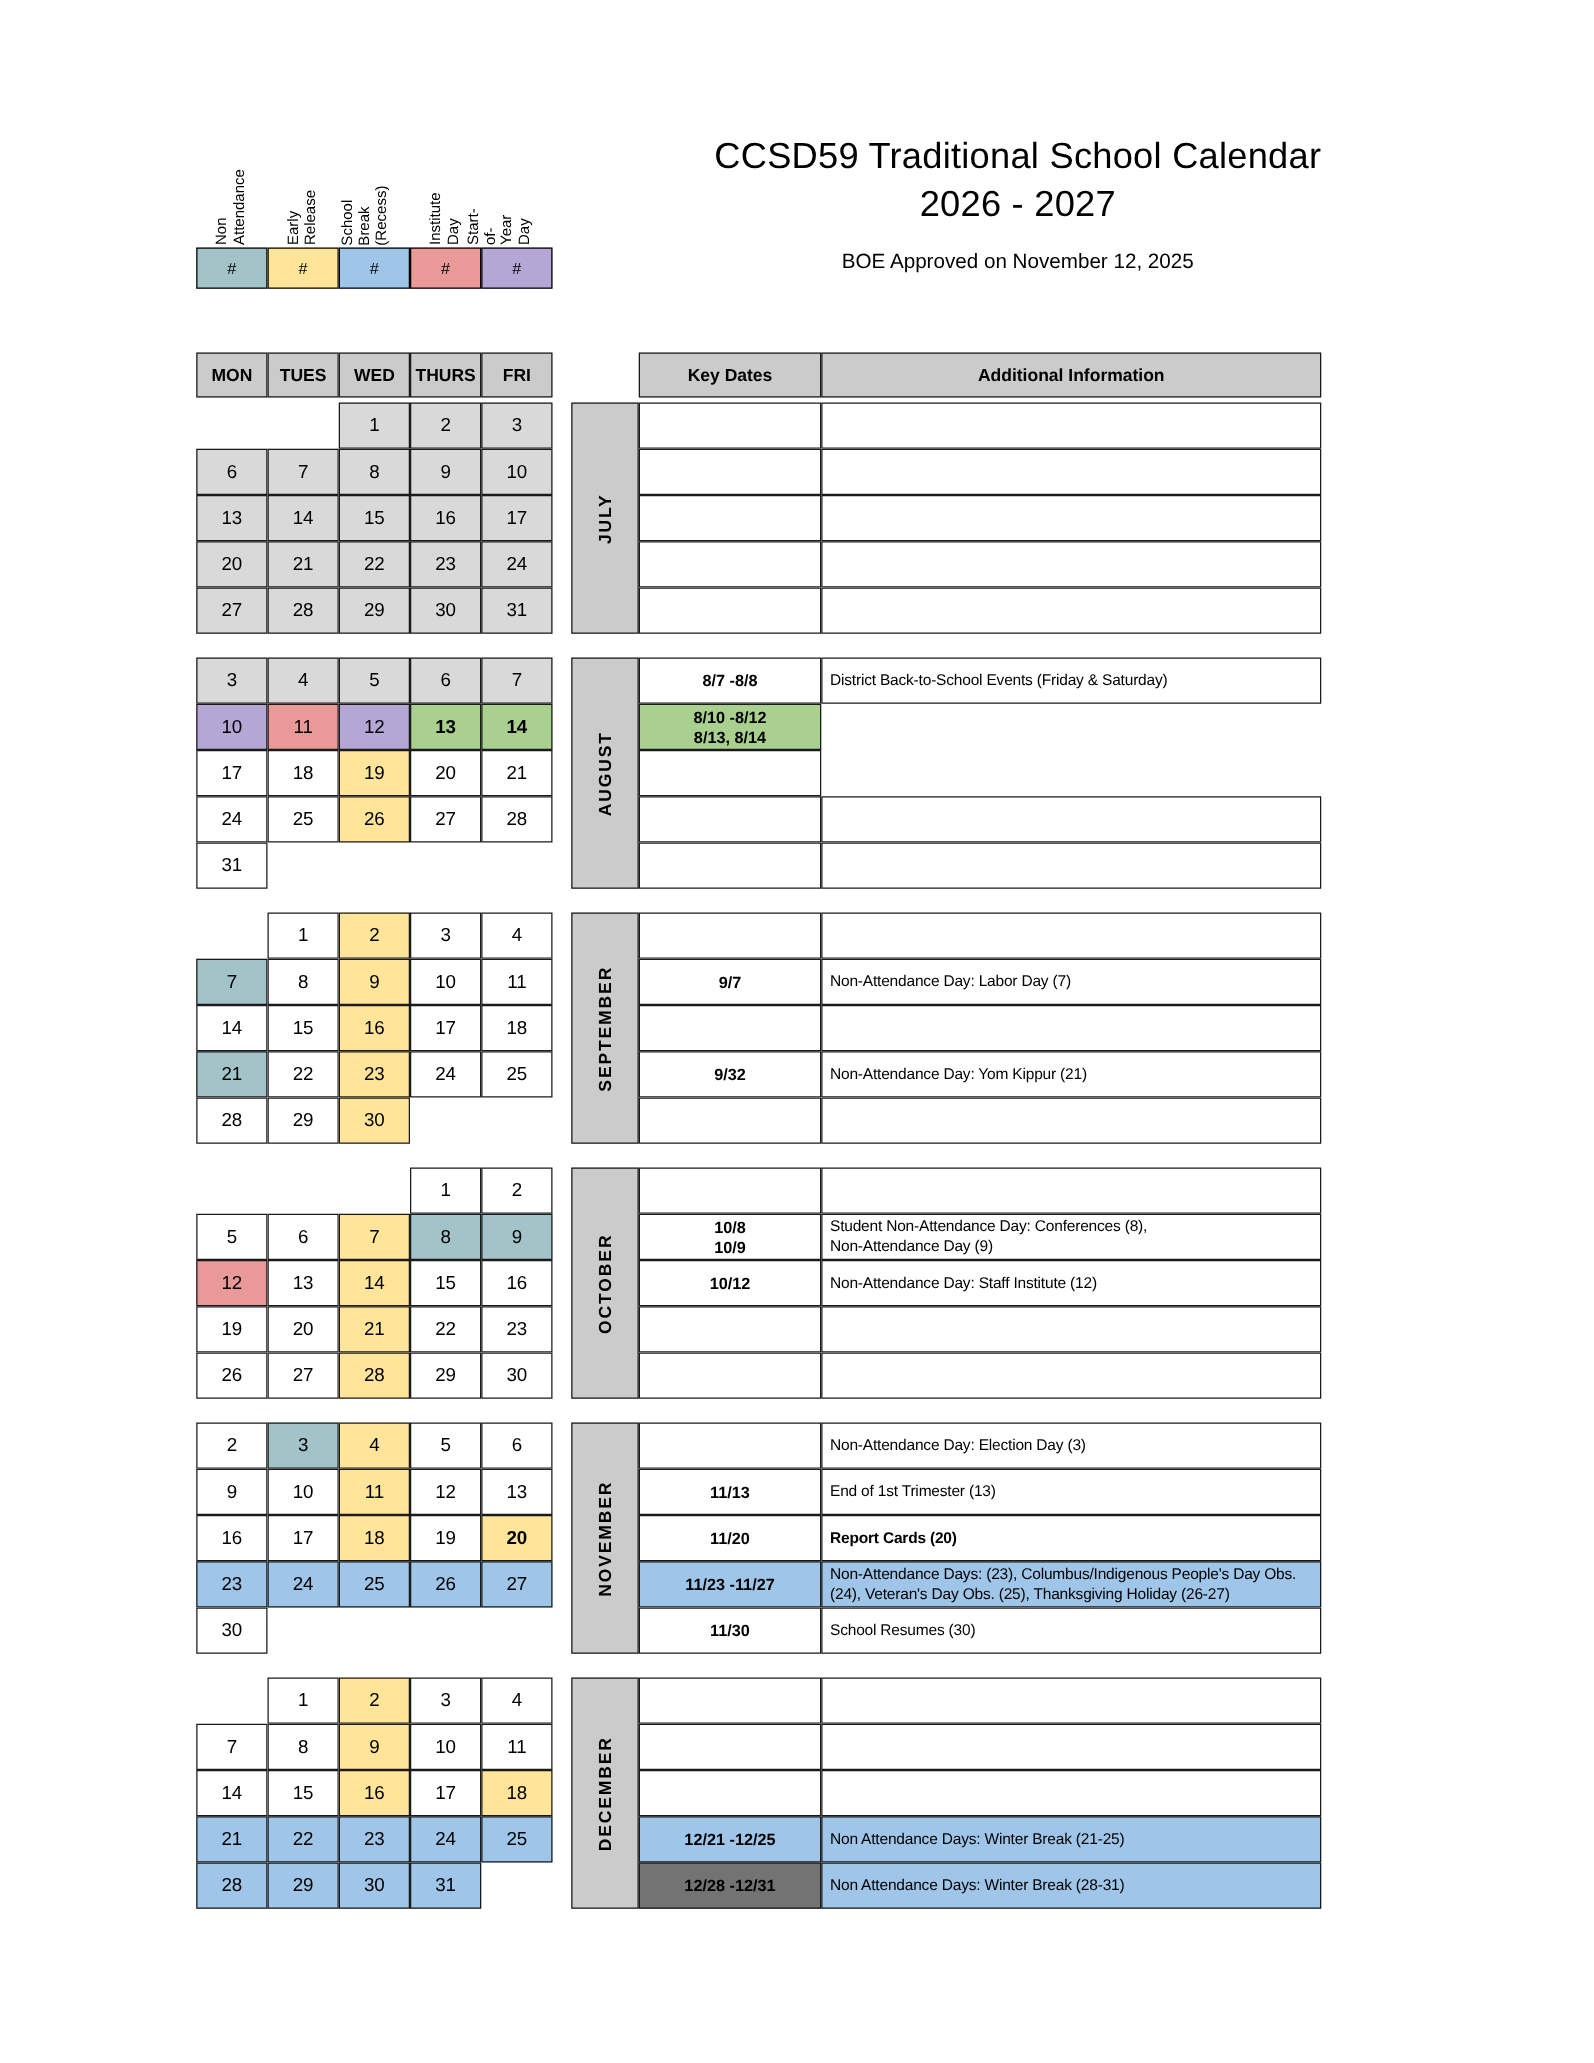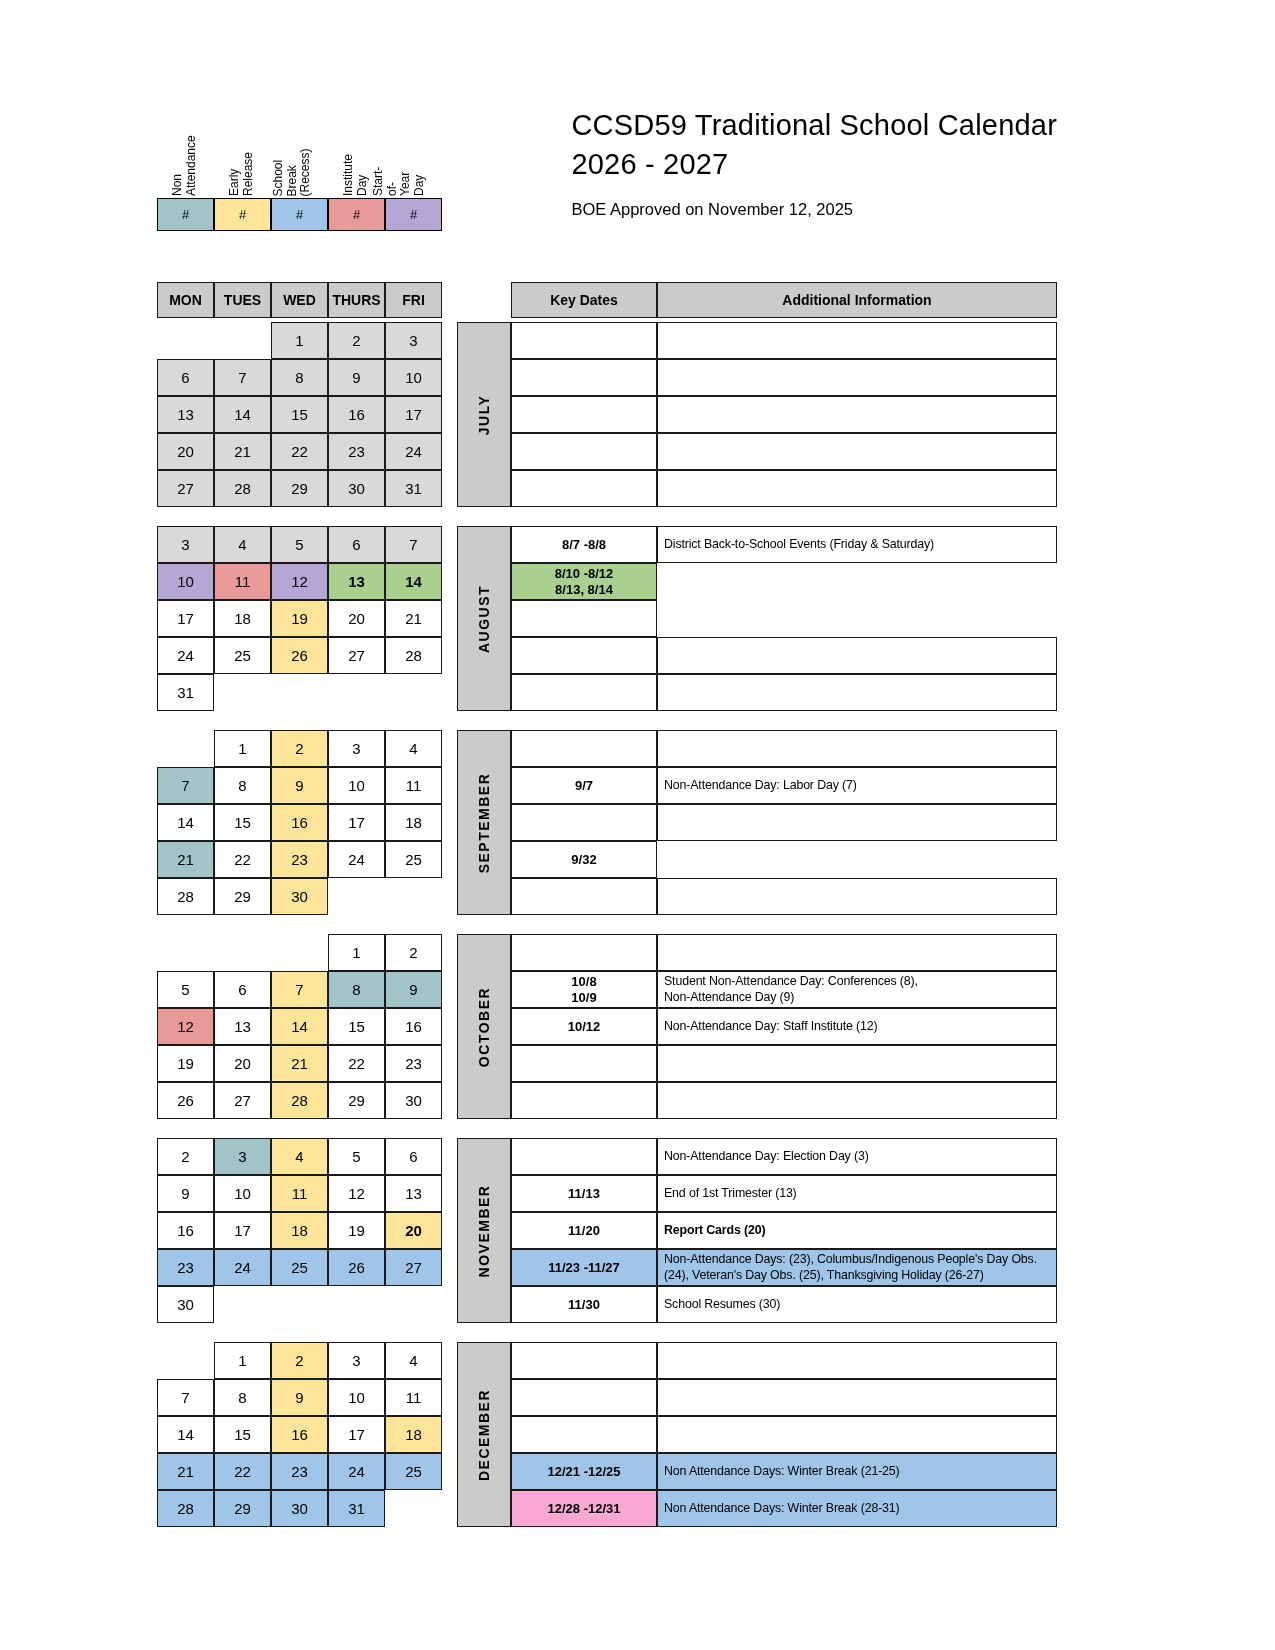--- a/index.html
+++ b/index.html
@@ -17,21 +17,21 @@
     transform:rotate(-90deg); transform-origin:left bottom;
     white-space:pre-line; font-size:12px; line-height:13.5px; color:#000;
   }
   .legend-boxes { display:flex; }
   .legend-box {
     width:57px; height:33px; box-sizing:border-box; border:1px solid #000;
     display:flex; align-items:center; justify-content:center; font-size:13px;
   }
 
   
-  .title-block { position:absolute; top:106px; right:218px; text-align:left; }
+  .title-block { position:absolute; top:106px; right:218px; text-align:center; }
   .title-line { font-size:29px; line-height:39px; letter-spacing:0.2px; }
   .approval { margin-top:16px; font-size:16.5px; }
 
   
   .calendar { position:absolute; left:157px; top:282px; }
   .cal-header, .month {
     display:grid;
     grid-template-columns:57px 57px 57px 57px 57px 15px 54px 146px 400px;
   }
   .cal-header { grid-template-rows:36px; margin-bottom:4px; }
@@ -206,20 +206,21 @@
         <div class="cell day-cell" style="background: rgb(255, 255, 255); grid-area: 3 / 4;">17</div>
         <div class="cell day-cell" style="background: rgb(255, 255, 255); grid-area: 3 / 5;">18</div>
         <div class="cell key-cell" style="background: rgb(255, 255, 255); grid-area: 3 / 8;"></div>
         <div class="cell info-cell" style="background: rgb(255, 255, 255); grid-area: 3 / 9;"></div>
         <div class="cell day-cell" style="background: rgb(162, 196, 201); grid-area: 4 / 1;">21</div>
         <div class="cell day-cell" style="background: rgb(255, 255, 255); grid-area: 4 / 2;">22</div>
         <div class="cell day-cell" style="background: rgb(255, 229, 153); grid-area: 4 / 3;">23</div>
         <div class="cell day-cell" style="background: rgb(255, 255, 255); grid-area: 4 / 4;">24</div>
         <div class="cell day-cell" style="background: rgb(255, 255, 255); grid-area: 4 / 5;">25</div>
         <div class="cell key-cell" style="background: rgb(255, 255, 255); grid-area: 4 / 8;">9/32</div>
+        <div class="cell info-cell" style="background: rgb(255, 255, 255); grid-area: 4 / 9;">Non-Attendance Day: Yom Kippur (21)</div>
         <div class="cell day-cell" style="background: rgb(255, 255, 255); grid-area: 5 / 1;">28</div>
         <div class="cell day-cell" style="background: rgb(255, 255, 255); grid-area: 5 / 2;">29</div>
         <div class="cell day-cell" style="background: rgb(255, 229, 153); grid-area: 5 / 3;">30</div>
         <div class="cell key-cell" style="background: rgb(255, 255, 255); grid-area: 5 / 8;"></div>
         <div class="cell info-cell" style="background: rgb(255, 255, 255); grid-area: 5 / 9;"></div>
       </div>
       <div class="month">
         <div class="cell strip" style="grid-area: 1 / 7 / span 5;">
           <span class="month-name">OCTOBER</span>
         </div>
@@ -322,18 +323,18 @@
         <div class="cell day-cell" style="background: rgb(159, 197, 232); grid-area: 4 / 2;">22</div>
         <div class="cell day-cell" style="background: rgb(159, 197, 232); grid-area: 4 / 3;">23</div>
         <div class="cell day-cell" style="background: rgb(159, 197, 232); grid-area: 4 / 4;">24</div>
         <div class="cell day-cell" style="background: rgb(159, 197, 232); grid-area: 4 / 5;">25</div>
         <div class="cell key-cell" style="background: rgb(159, 197, 232); grid-area: 4 / 8;">12/21 -12/25</div>
         <div class="cell info-cell" style="background: rgb(159, 197, 232); grid-area: 4 / 9;">Non Attendance Days: Winter Break (21-25)</div>
         <div class="cell day-cell" style="background: rgb(159, 197, 232); grid-area: 5 / 1;">28</div>
         <div class="cell day-cell" style="background: rgb(159, 197, 232); grid-area: 5 / 2;">29</div>
         <div class="cell day-cell" style="background: rgb(159, 197, 232); grid-area: 5 / 3;">30</div>
         <div class="cell day-cell" style="background: rgb(159, 197, 232); grid-area: 5 / 4;">31</div>
-        <div class="cell key-cell" style="background: #f9a8d4; grid-area: 5 / 8;">12/28 -12/31</div>
+        <div class="cell key-cell" style="background: #737373; grid-area: 5 / 8;">12/28 -12/31</div>
         <div class="cell info-cell" style="background: rgb(159, 197, 232); grid-area: 5 / 9;">Non Attendance Days: Winter Break (28-31)</div>
       </div>
     </div>
 
 </div>
 
 </body></html>

